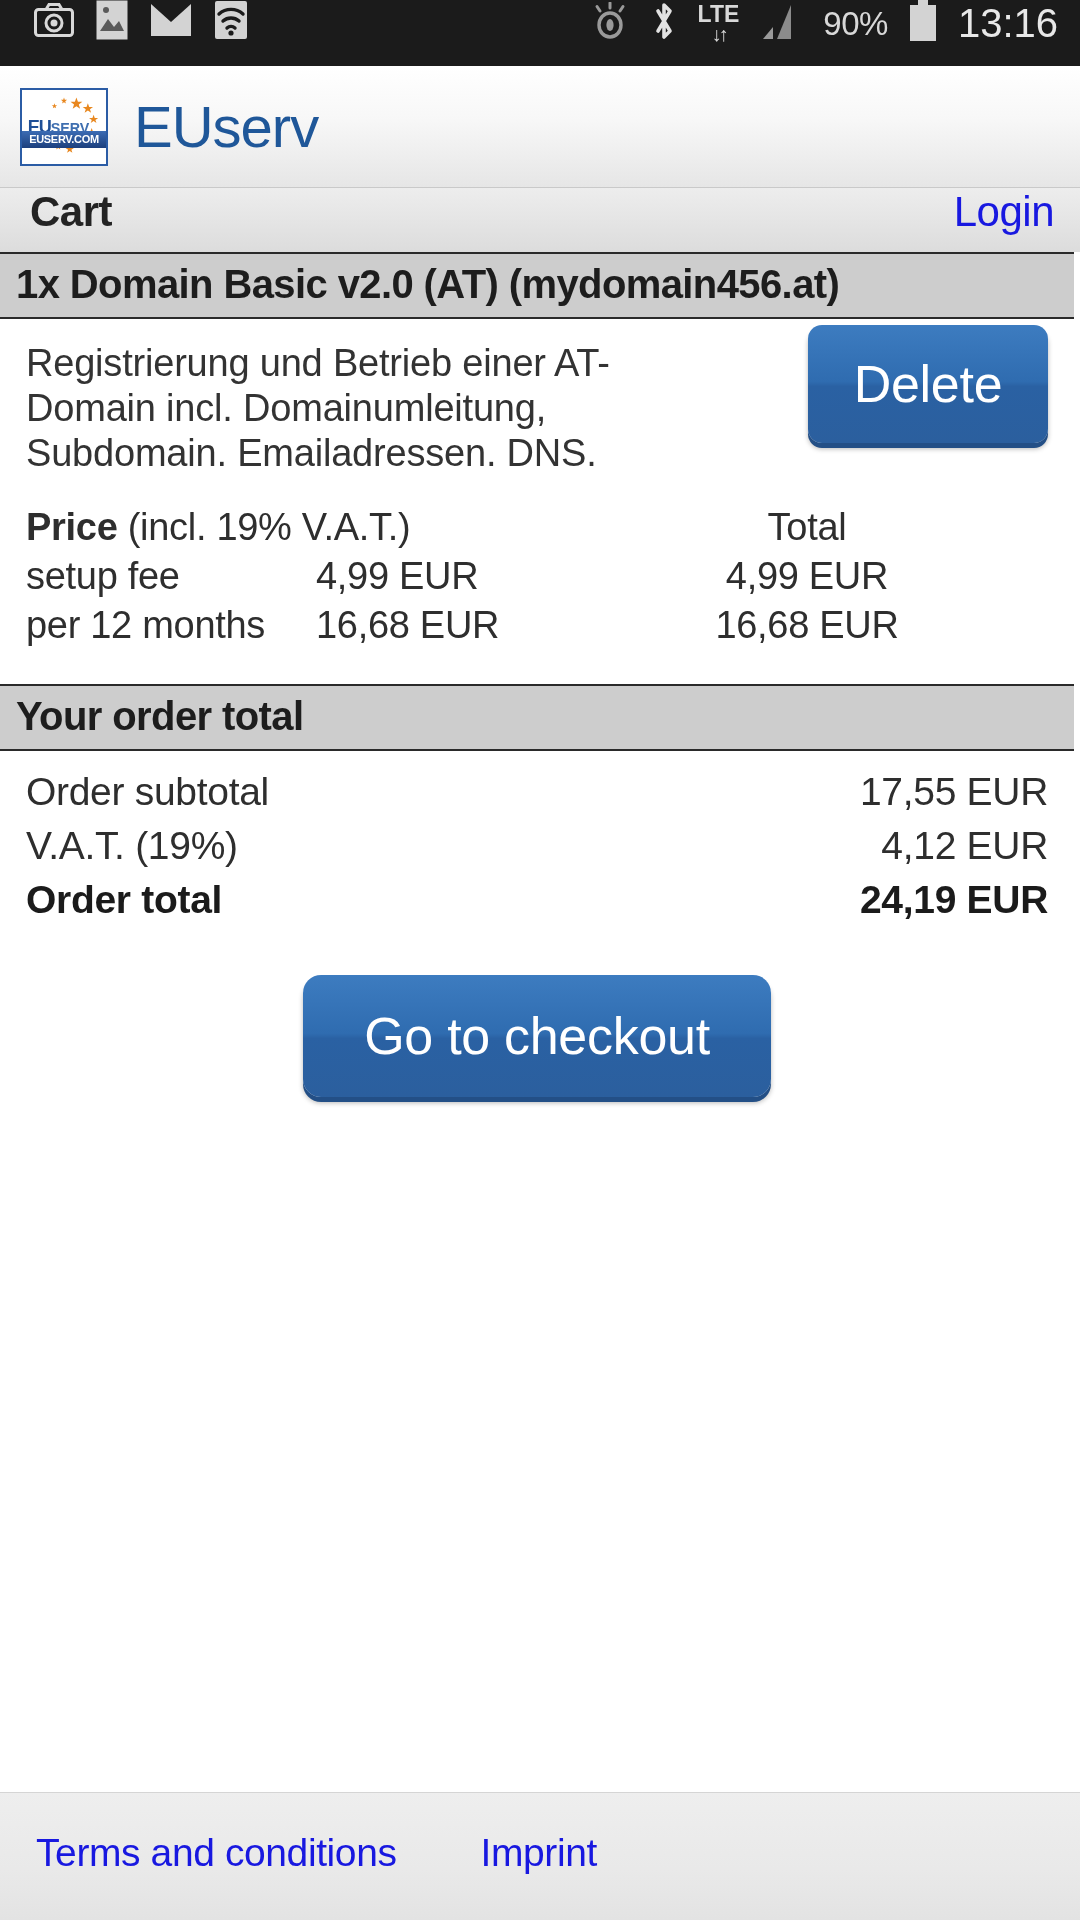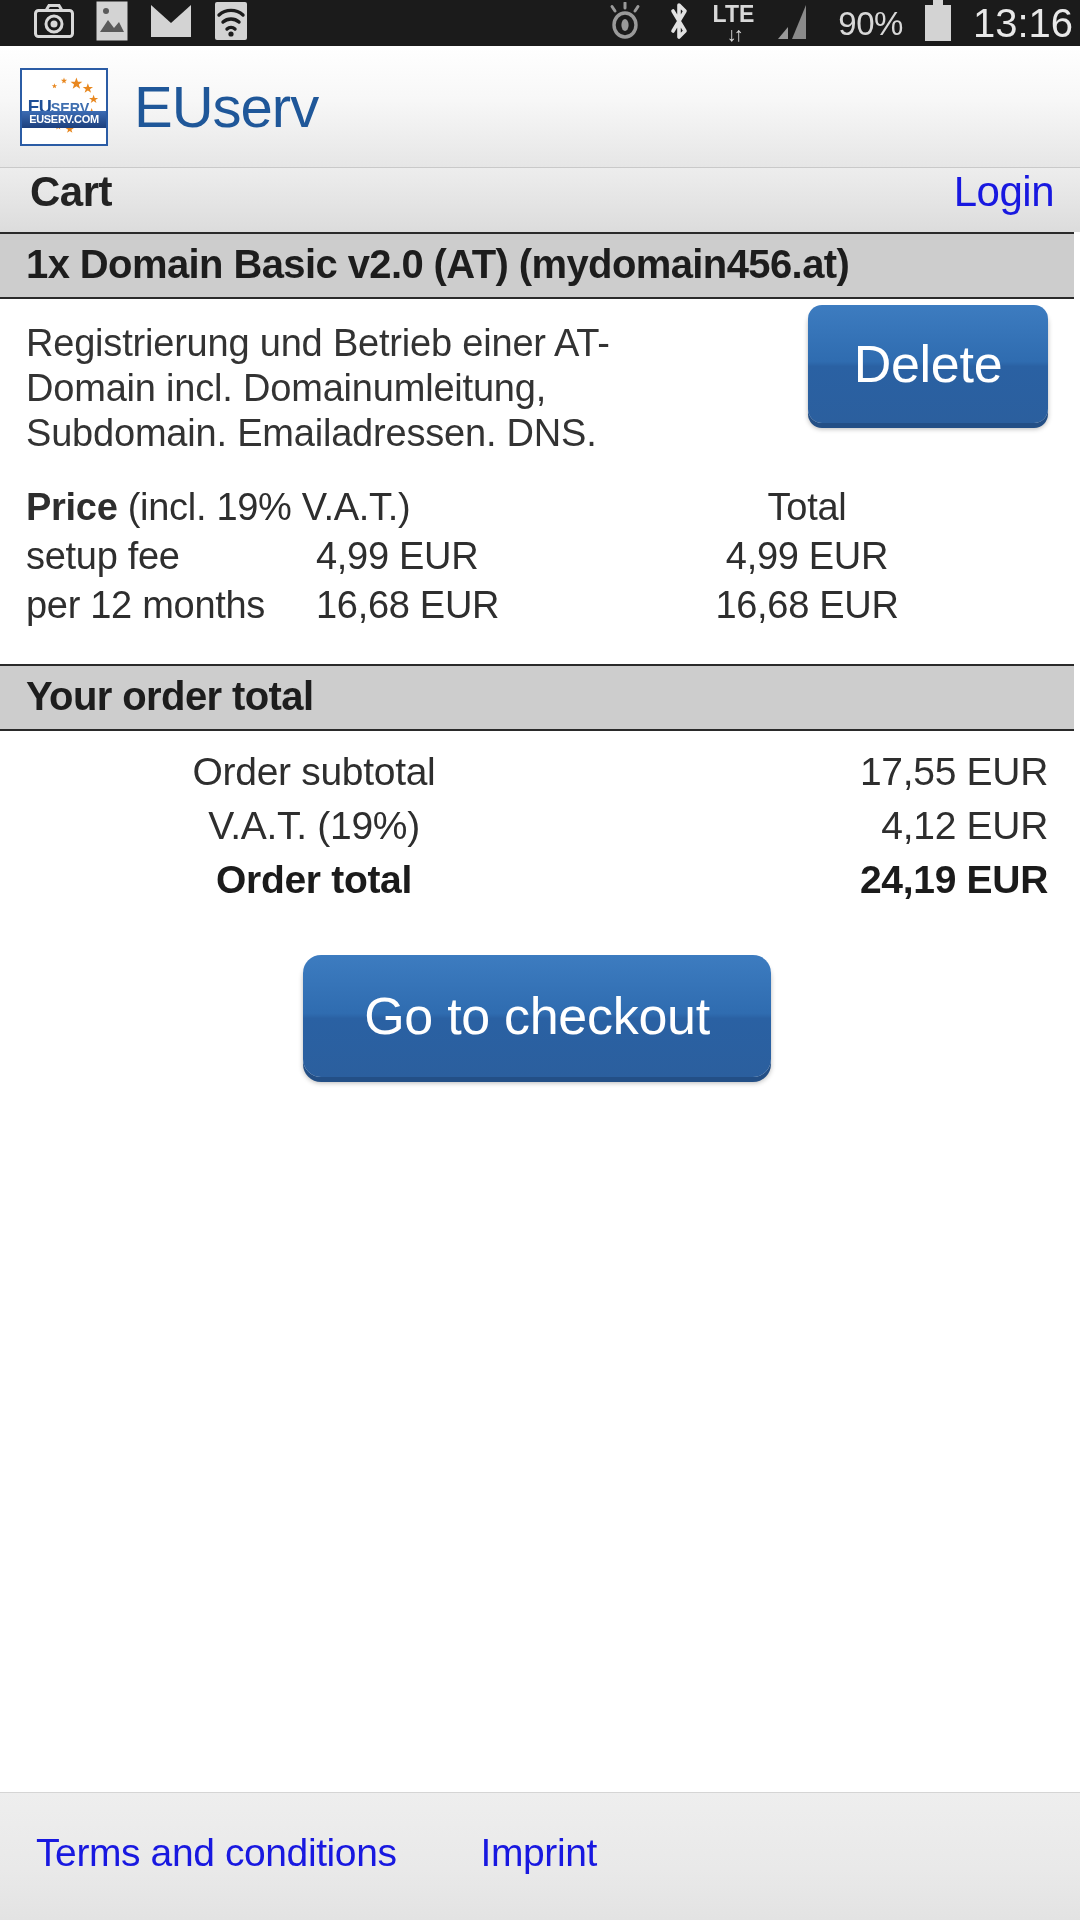--- a/index.html
+++ b/index.html
@@ -20,26 +20,26 @@
     position: relative;
     width: 1080px;
     height: 1920px;
     background: #ffffff;
     display: flex;
     flex-direction: column;
   }
 
   
   .statusbar {
-    height: 46px;
+    height: 66px;
     background: #1b1b1b;
     display: flex;
-    align-items: center;
+    align-items: flex-start;
     justify-content: space-between;
-    padding: 0 7px 0 34px;
+    padding: 0 22px 0 34px;
     box-sizing: border-box;
     flex: 0 0 auto;
   }
   .sb-left, .sb-right {
     display: flex;
     align-items: center;
   }
   .sb-left > * { margin-right: 22px; }
   .sb-right > * { margin-left: 20px; }
   .sb-icon { display: block; }
@@ -156,21 +156,21 @@
     box-sizing: border-box;
     overflow: hidden;
     display: flex;
     flex-direction: column;
   }
 
   .section-head {
     background: #cdcdcd;
     border-top: 2px solid #2a2a2a;
     border-bottom: 2px solid #2a2a2a;
-    padding: 8px 0 10px 26px;
+    padding: 8px 0 10px 16px;
     box-sizing: border-box;
   }
   .section-head-text {
     font-size: 40px;
     font-weight: bold;
     color: #1d1d1d;
     letter-spacing: -0.6px;
     white-space: nowrap;
   }
 
@@ -235,21 +235,20 @@
   .totals-table {
     width: 100%;
     border-collapse: collapse;
   }
   .totals-table td {
     font-size: 39px;
     color: #2e2e2e;
     padding: 5px 0;
     letter-spacing: -0.3px;
     white-space: nowrap;
-    text-align: center;
   }
   .totals-table td.val { text-align: right; }
   .totals-table tr.grand td { font-weight: bold; color: #1b1b1b; }
 
   .checkout-wrap {
     display: flex;
     justify-content: center;
     margin-top: 48px;
   }
   .btn-checkout {

